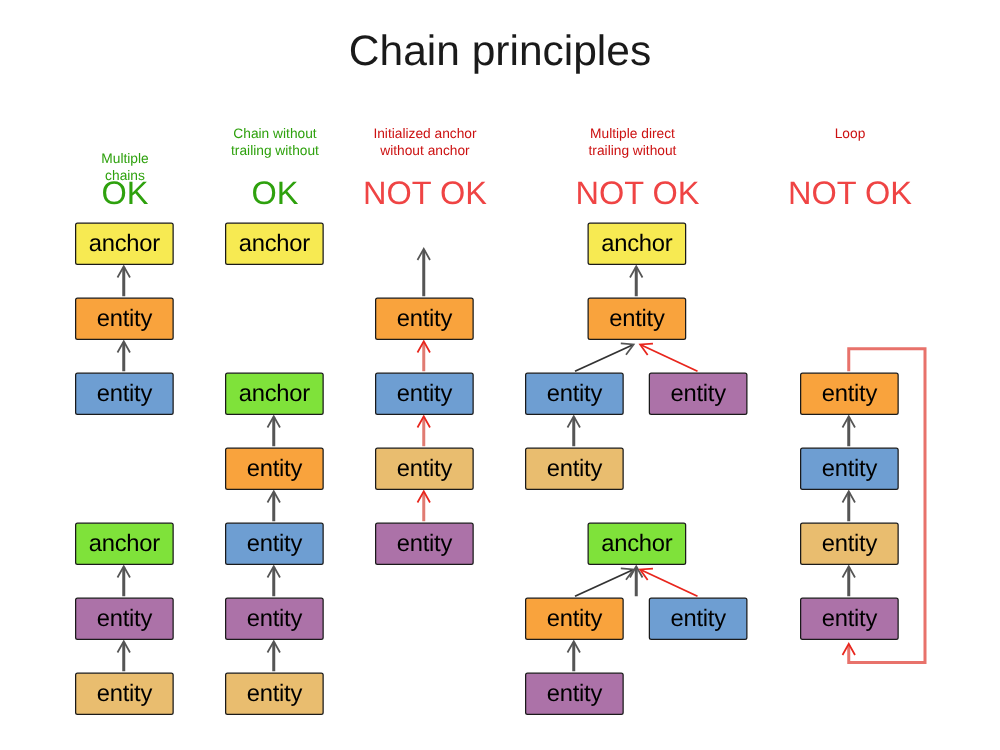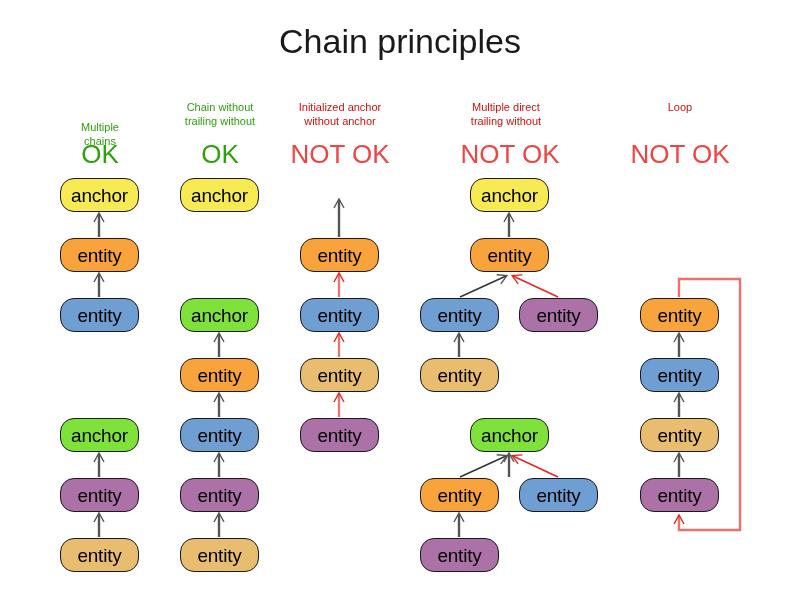--- a/index.html
+++ b/index.html
@@ -48,21 +48,21 @@
   }
   .ok { color: #2ea10d; }
   .notok { color: #ef4444; }
   .headline-ok { color: #2ea10d; }
   .headline-bad { color: #cc1111; }
 
   .node {
     position: absolute;
     box-sizing: border-box;
     border: 1.4px solid #1a1a1a;
-    border-radius: 14px;
+    border-radius: 2px;
     font-size: 19px;
     line-height: 1;
     display: flex;
     align-items: center;
     justify-content: center;
     color: #000000;
     letter-spacing: -0.2px;
   }
   svg.wires {
     position: absolute;

